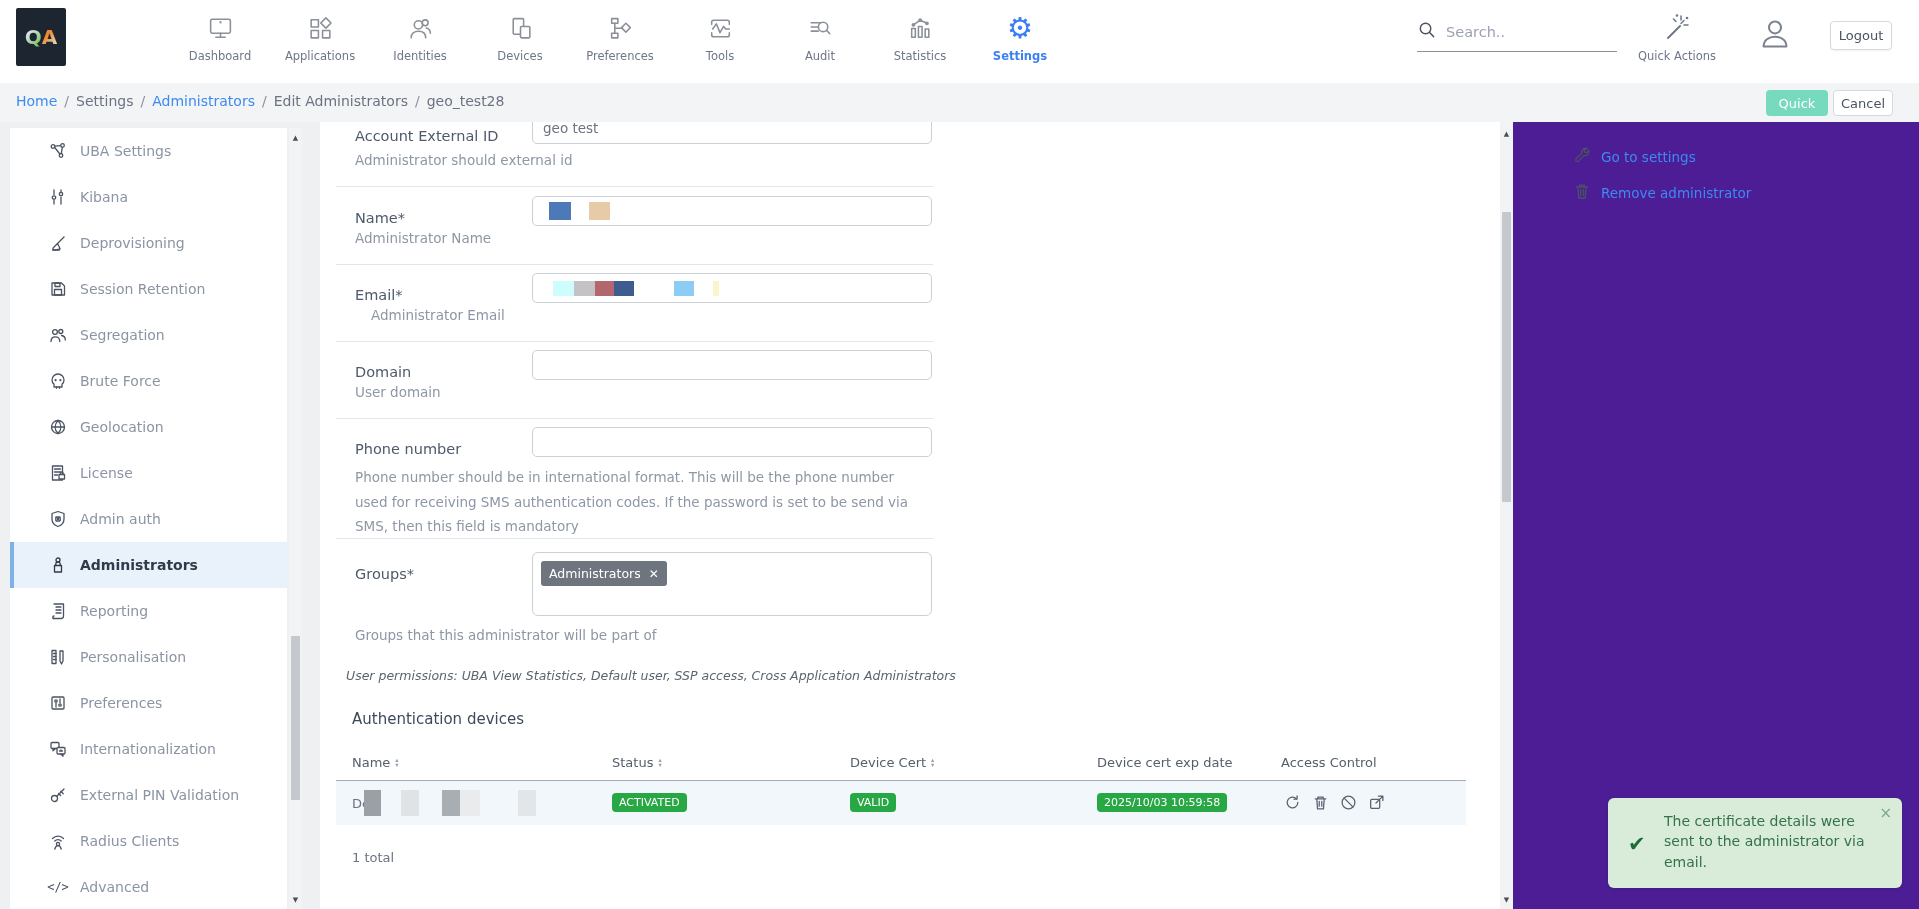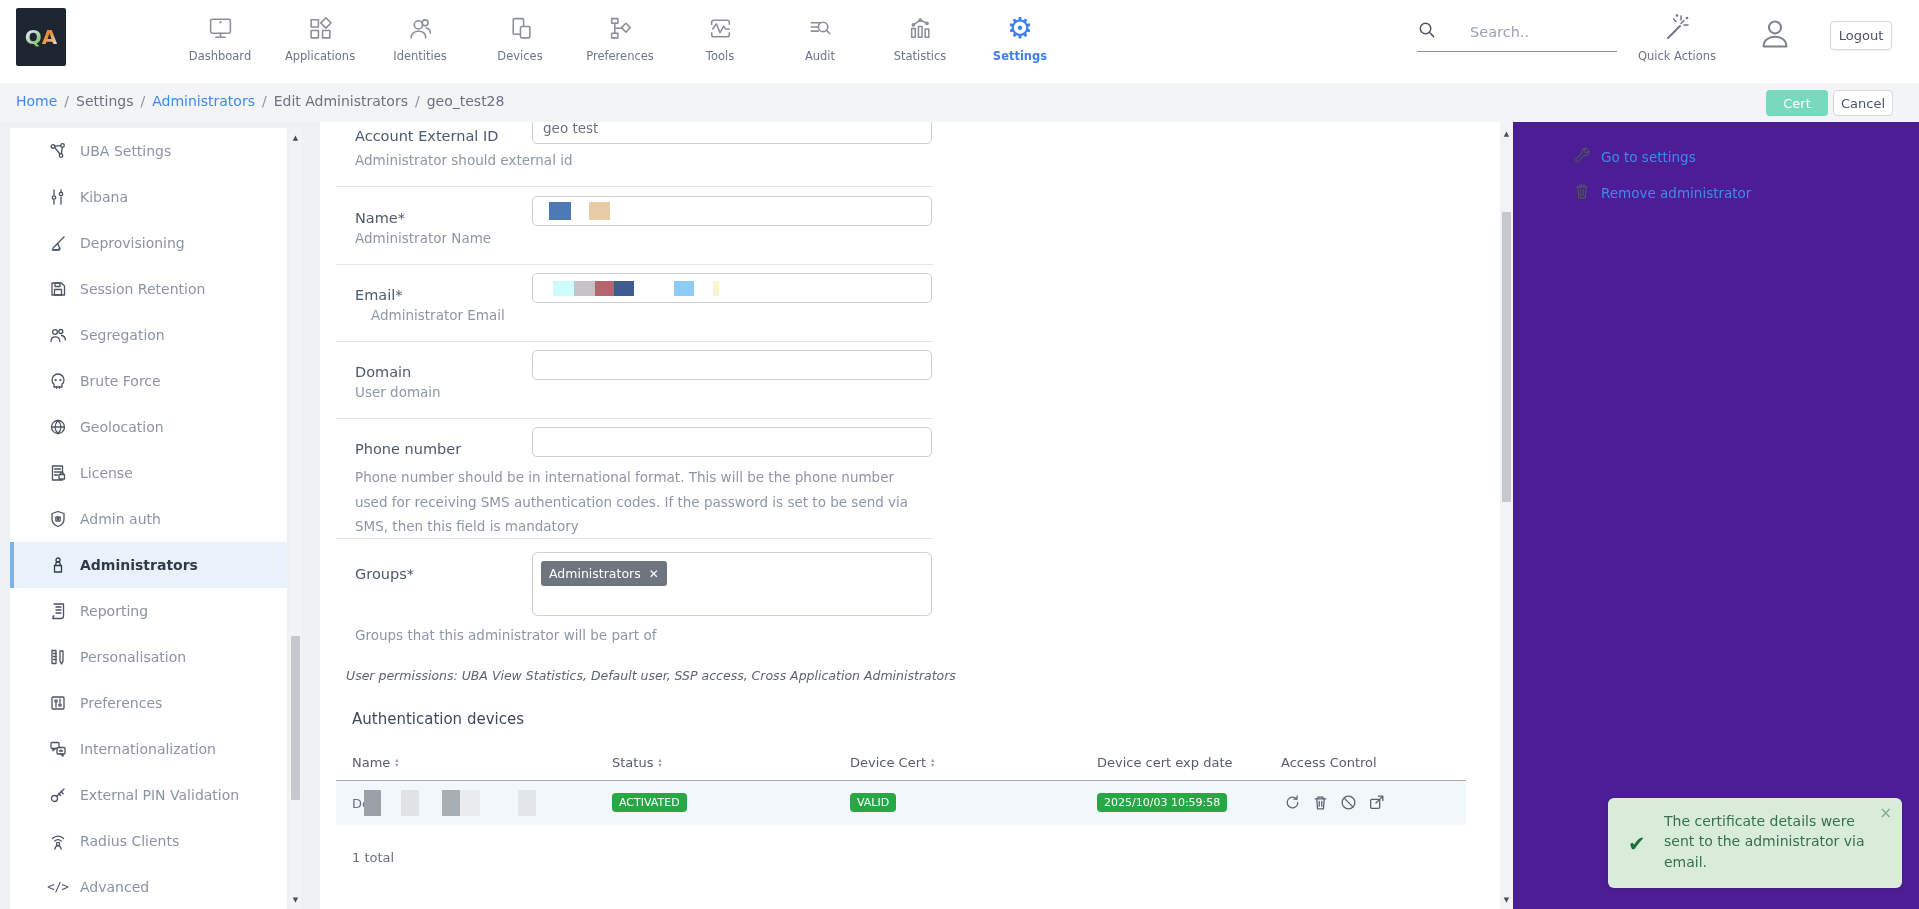--- a/index.html
+++ b/index.html
@@ -14,21 +14,21 @@
   .logo .q { background:linear-gradient(135deg,#d9dfe3 30%,#6abf4b 90%); -webkit-background-clip:text; background-clip:text; color:transparent; }
   .logo .a { background:linear-gradient(135deg,#ee8a2d 40%,#e4e8eb 95%); -webkit-background-clip:text; background-clip:text; color:transparent; }
   .mainnav { position:absolute; left:170px; top:9px; display:flex; }
   .nav-item { width:100px; height:64px; display:flex; flex-direction:column; align-items:center;
               justify-content:flex-start; cursor:pointer; }
   .nav-item .ic { height:38px; display:flex; align-items:center; justify-content:center; }
   .nav-item .lbl { font-size:11.5px; color:#6e7687; margin-top:2px; }
   .nav-item.active .lbl { color:#3b7ff5; font-weight:bold; }
   .nico { stroke:#8a8f98; fill:none; stroke-width:1.5; stroke-linecap:round; stroke-linejoin:round; }
   .search-wrap { position:absolute; left:1417px; top:20px; width:200px; border-bottom:1px solid #8d939c;
-                 display:flex; align-items:center; padding-bottom:8px;gap:24px; }
+                 display:flex; align-items:center; padding-bottom:8px; }
   .search-wrap input { border:none; outline:none; font-size:14.5px; color:#4a5568; width:160px; margin-left:10px;
                        font-family:inherit; background:transparent; }
   .search-wrap input::placeholder { color:#9aa3b0; }
   .qa-wrap { position:absolute; left:1627px; top:9px; width:100px; height:64px; display:flex;
              flex-direction:column; align-items:center; cursor:pointer;text-align:center; }
   .qa-wrap .lbl { font-size:11.5px; color:#6e7687; margin-top:2px; }
   .person { position:absolute; left:1757px; top:16px; cursor:pointer; }
   .logout-btn { position:absolute; left:1830px; top:21px; width:62px; height:29px; background:#fff;
                 border:1px solid #d5d8dd; border-radius:4px; font-size:13px; color:#4a5361;
                 box-shadow:0 1px 2px rgba(0,0,0,.06); cursor:pointer; font-family:inherit; }
@@ -223,21 +223,21 @@
       </svg>
   </span>
 
   <button class="logout-btn">Logout</button>
 </div>
 
 <div class="crumbbar">
   <div class="crumbs">
     <a>Home</a><span class="sep">/</span><span>Settings</span><span class="sep">/</span><a>Administrators</a><span class="sep">/</span><span>Edit Administrators</span><span class="sep">/</span><span>geo_test28</span>
   </div>
-  <button class="save-btn">Cert</button>
+  <button class="save-btn">Quick</button>
   <button class="cancel-btn">Cancel</button>
 </div>
 
 <div class="sidebar">
   <div class="side-item">
     <span class="sic">
         <svg width="18" height="18" viewBox="0 0 18 18" class="sico">
           <circle cx="4" cy="4.5" r="1.8"></circle>
           <circle cx="13.5" cy="3.5" r="1.8"></circle>
           <circle cx="12" cy="13.5" r="1.8"></circle>

